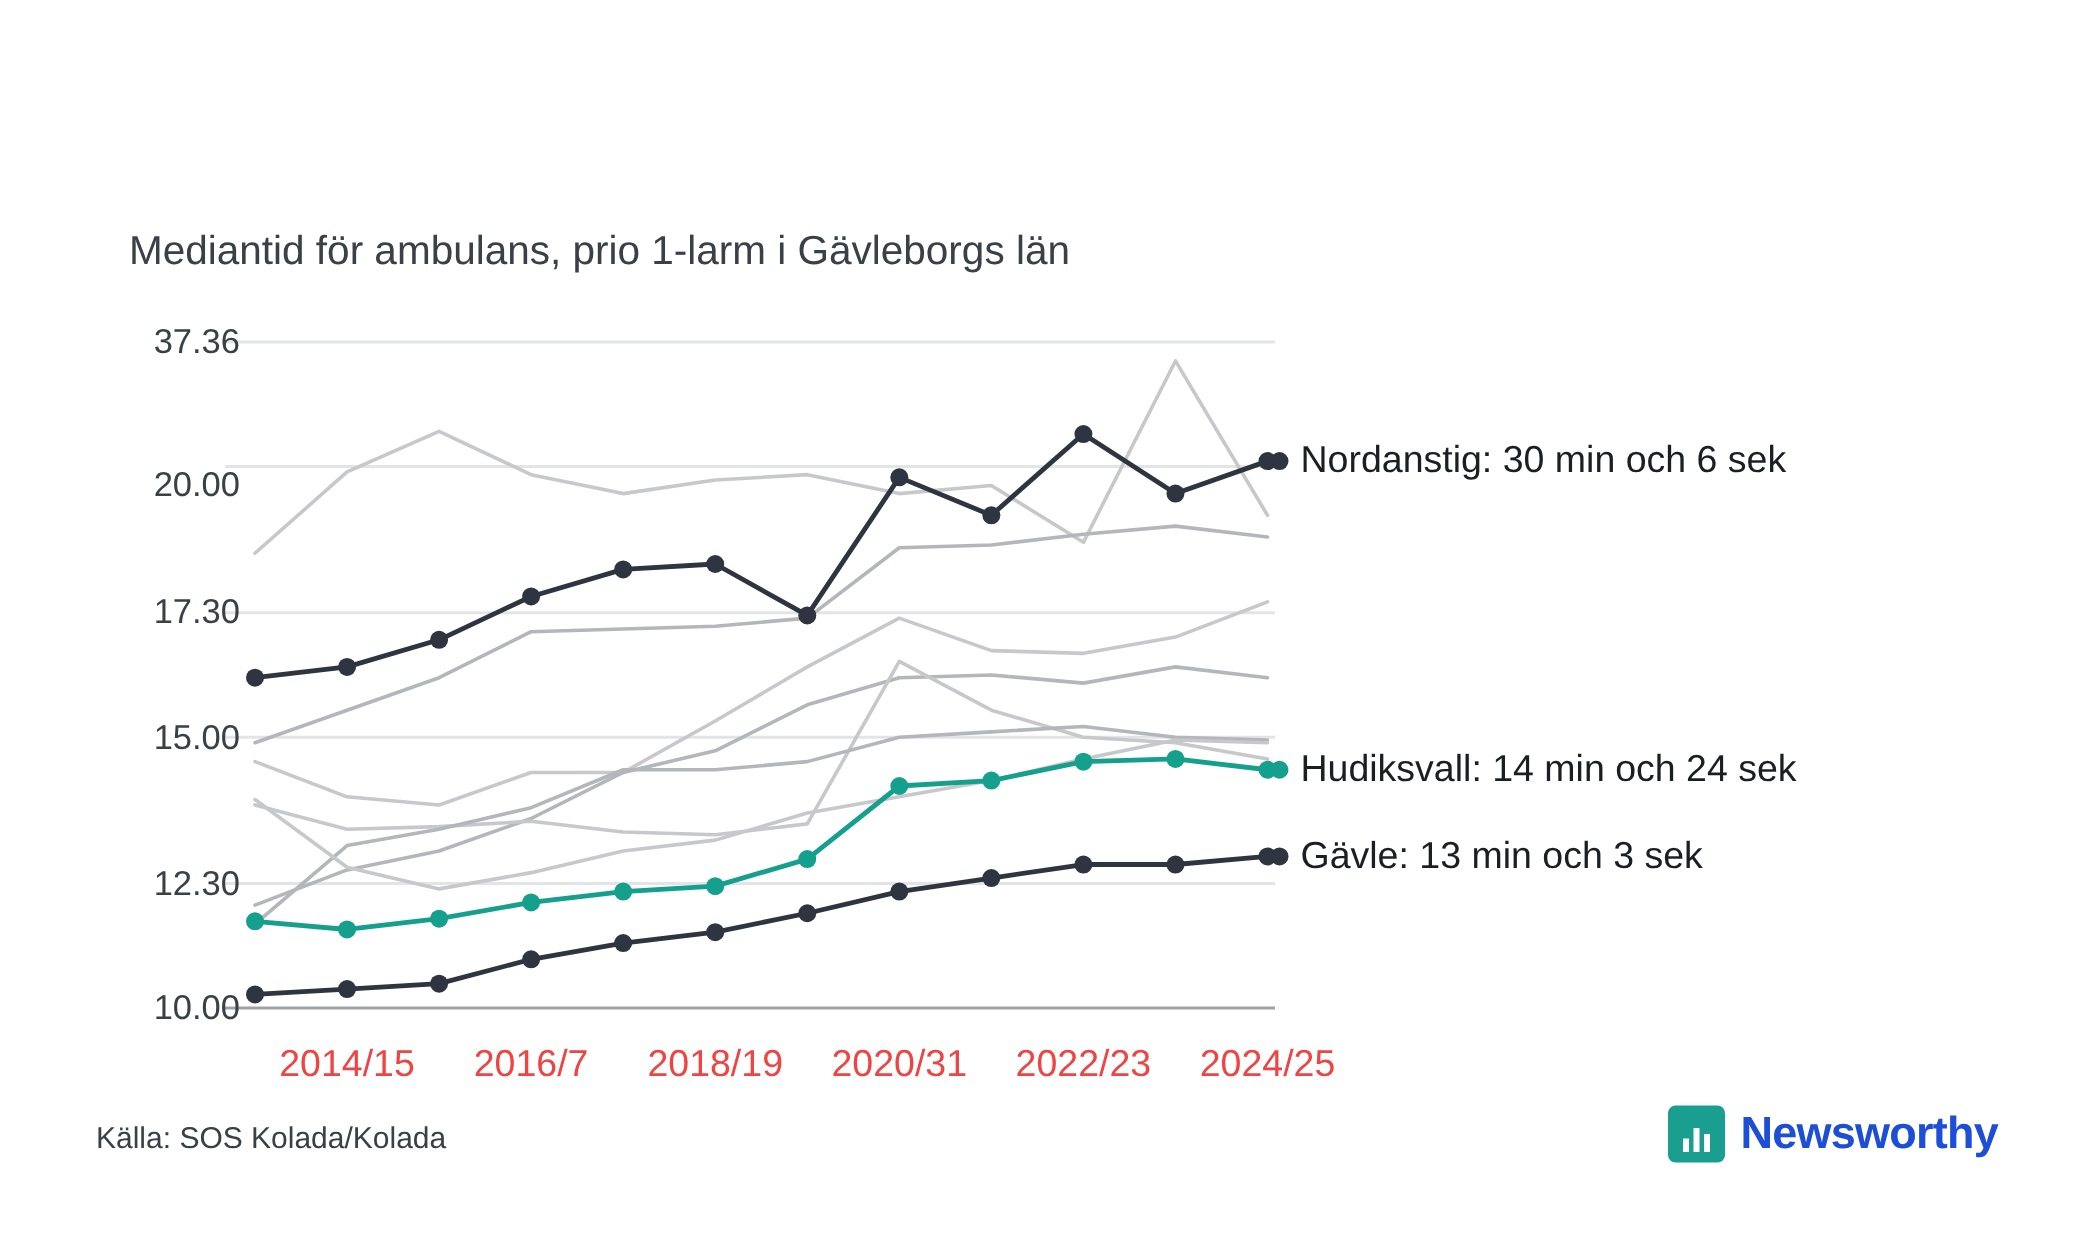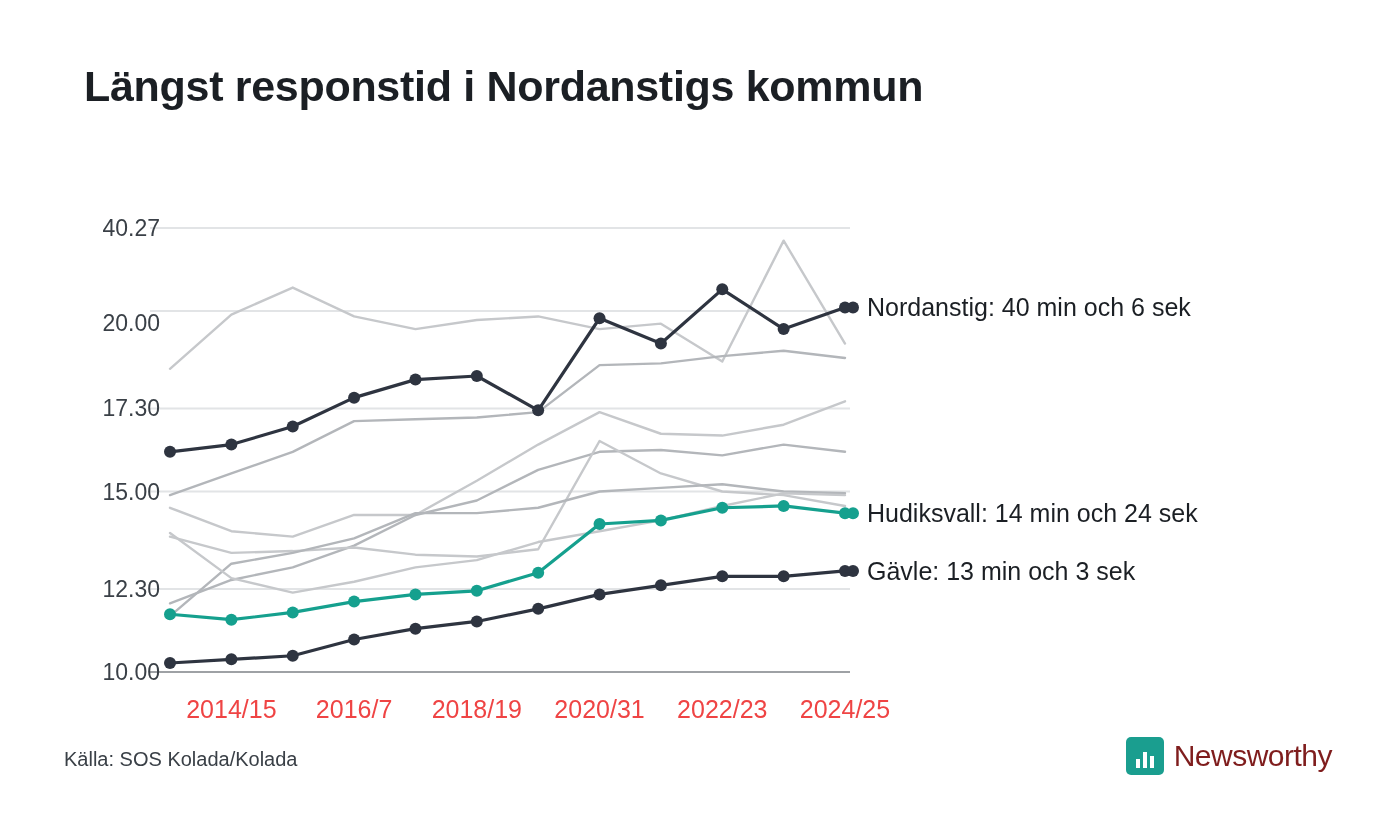--- a/index.html
+++ b/index.html
@@ -108,31 +108,31 @@
     gap: 3px;
     height: 18px;
   }
   .logo-mark .bars i {
     display: block;
     width: 4px;
     background: #ffffff;
   }
   .logo-text {
     font-size: 30px;
-    font-weight: normal;
-    color: #7f1d1d;
+    font-weight: bold;
+    color: #1d4ed8;
     letter-spacing: -0.5px;
   }
 </style>
 </head>
 <body>
 
 <div class="page">
 
-  <div class="title">Längst responstid i Nordanstigs kommun</div>
+  <div class="subtitle">Mediantid för ambulans, prio 1-larm i Gävleborgs län</div>
 
   <div class="chart-area">
     <svg id="chart-svg" width="1400" height="840">
         <line x1="150" x2="850" y1="672" y2="672" stroke="#9ea1a5" stroke-width="2"></line>
         <line x1="150" x2="850" y1="588.9756097560976" y2="588.9756097560976" stroke="#e2e4e6" stroke-width="2"></line>
         <line x1="150" x2="850" y1="491.5121951219512" y2="491.5121951219512" stroke="#e2e4e6" stroke-width="2"></line>
         <line x1="150" x2="850" y1="408.4878048780488" y2="408.4878048780488" stroke="#e2e4e6" stroke-width="2"></line>
         <line x1="150" x2="850" y1="311.0243902439025" y2="311.0243902439025" stroke="#e2e4e6" stroke-width="2"></line>
         <line x1="150" x2="850" y1="228" y2="228" stroke="#e2e4e6" stroke-width="2"></line>
         <polyline points="170,368.78048780487813 231.36363636363637,314.6341463414635 292.72727272727275,287.56097560975616 354.09090909090907,316.43902439024384 415.4545454545455,329.0731707317073 476.8181818181818,320.0487804878049 538.1818181818181,316.43902439024384 599.5454545454545,329.0731707317073 660.909090909091,323.6585365853659 722.2727272727273,361.5609756097561 783.6363636363636,240.63414634146346 845,343.5121951219512" fill="none" stroke="#c6c8cb" stroke-width="2.4" stroke-linejoin="round" stroke-linecap="round"></polyline>
@@ -200,33 +200,33 @@
       <div class="ytick-wrap" style="top: 491.512px; height: 0px;">
         <div class="ytick" style="top: 0px;">15.00</div>
       </div>
       <div class="ytick-wrap" style="top: 408.488px; height: 0px;">
         <div class="ytick" style="top: 0px;">17.30</div>
       </div>
       <div class="ytick-wrap" style="top: 311.024px; height: 0px;">
         <div class="ytick" style="top: 12px;">20.00</div>
       </div>
       <div class="ytick-wrap" style="top: 228px; height: 0px;">
-        <div class="ytick" style="top: 0px;">40.27</div>
+        <div class="ytick" style="top: 0px;">37.36</div>
       </div>
     </div>
   <div id="xlabels">
       <div class="xtick" style="left: 231.364px;">2014/15</div>
       <div class="xtick" style="left: 354.091px;">2016/7</div>
       <div class="xtick" style="left: 476.818px;">2018/19</div>
       <div class="xtick" style="left: 599.545px;">2020/31</div>
       <div class="xtick" style="left: 722.273px;">2022/23</div>
       <div class="xtick" style="left: 845px;">2024/25</div>
     </div>
   <div id="serieslabels">
-      <div class="serieslabel" style="left: 867px; top: 307.415px;">Nordanstig: 40 min och 6 sek</div>
+      <div class="serieslabel" style="left: 867px; top: 307.415px;">Nordanstig: 30 min och 6 sek</div>
       <div class="serieslabel" style="left: 867px; top: 513.171px;">Hudiksvall: 14 min och 24 sek</div>
       <div class="serieslabel" style="left: 867px; top: 570.927px;">Gävle: 13 min och 3 sek</div>
     </div>
 
   <div class="source">Källa: SOS Kolada/Kolada</div>
 
   <div class="logo">
     <div class="logo-mark">
       <div class="bars">
         <i style="height:9px"></i>

